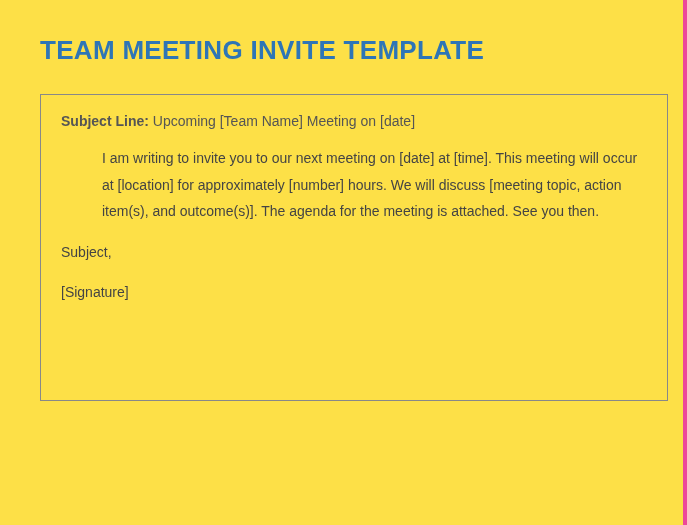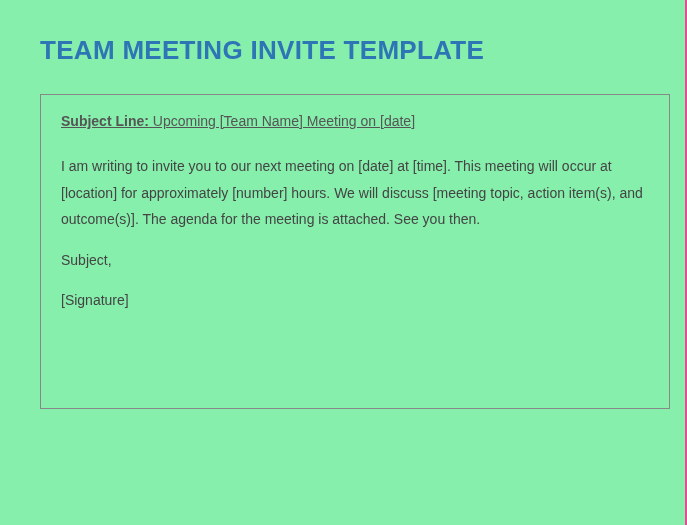--- a/index.html
+++ b/index.html
@@ -10,61 +10,61 @@
     body {
       font-family: "Segoe UI", Tahoma, Geneva, Verdana, sans-serif;
       background: #fff;
       width: 687px;
       height: 525px;
       position: relative;
     }
     .page {
       width: 100%;
       height: 100%;
-      border-right: 2px solid #ec4899;
+      border-right: 4px solid #ec4899;
       padding: 35px 5px 20px 40px;
-      background: #86efac;
+      background: #fde047;
     }
     .title {
       color: #2e75b6;
       font-size: 26px;
       font-weight: bold;
       letter-spacing: 0.3px;
       margin-bottom: 28px;
     }
     .template-box {
       border: 1px solid #888;
       padding: 18px 20px 80px 20px;
       margin-right: 10px;
     }
     .subject-line {
-      text-decoration: underline;
       font-size: 14px;
       color: #555;
-      margin-bottom: 24px;
+      margin-bottom: 16px;
     }
     .subject-label {
       font-weight: bold;
     }
     .subject-value {
       font-weight: normal;
     }
     .body-text {
       font-size: 14px;
       color: #444;
       line-height: 1.9;
     }
     .body-text p {
       margin-bottom: 14px;
     }
     .greeting {
       margin-bottom: 14px;
     }
     .main-para {
       margin-bottom: 14px;
+      margin-left: 41px;
     }
     .thanks {
       margin-bottom: 14px;
     }
     .signature {
       margin-bottom: 0;
     }
   </style>
 </head>
 <body>

